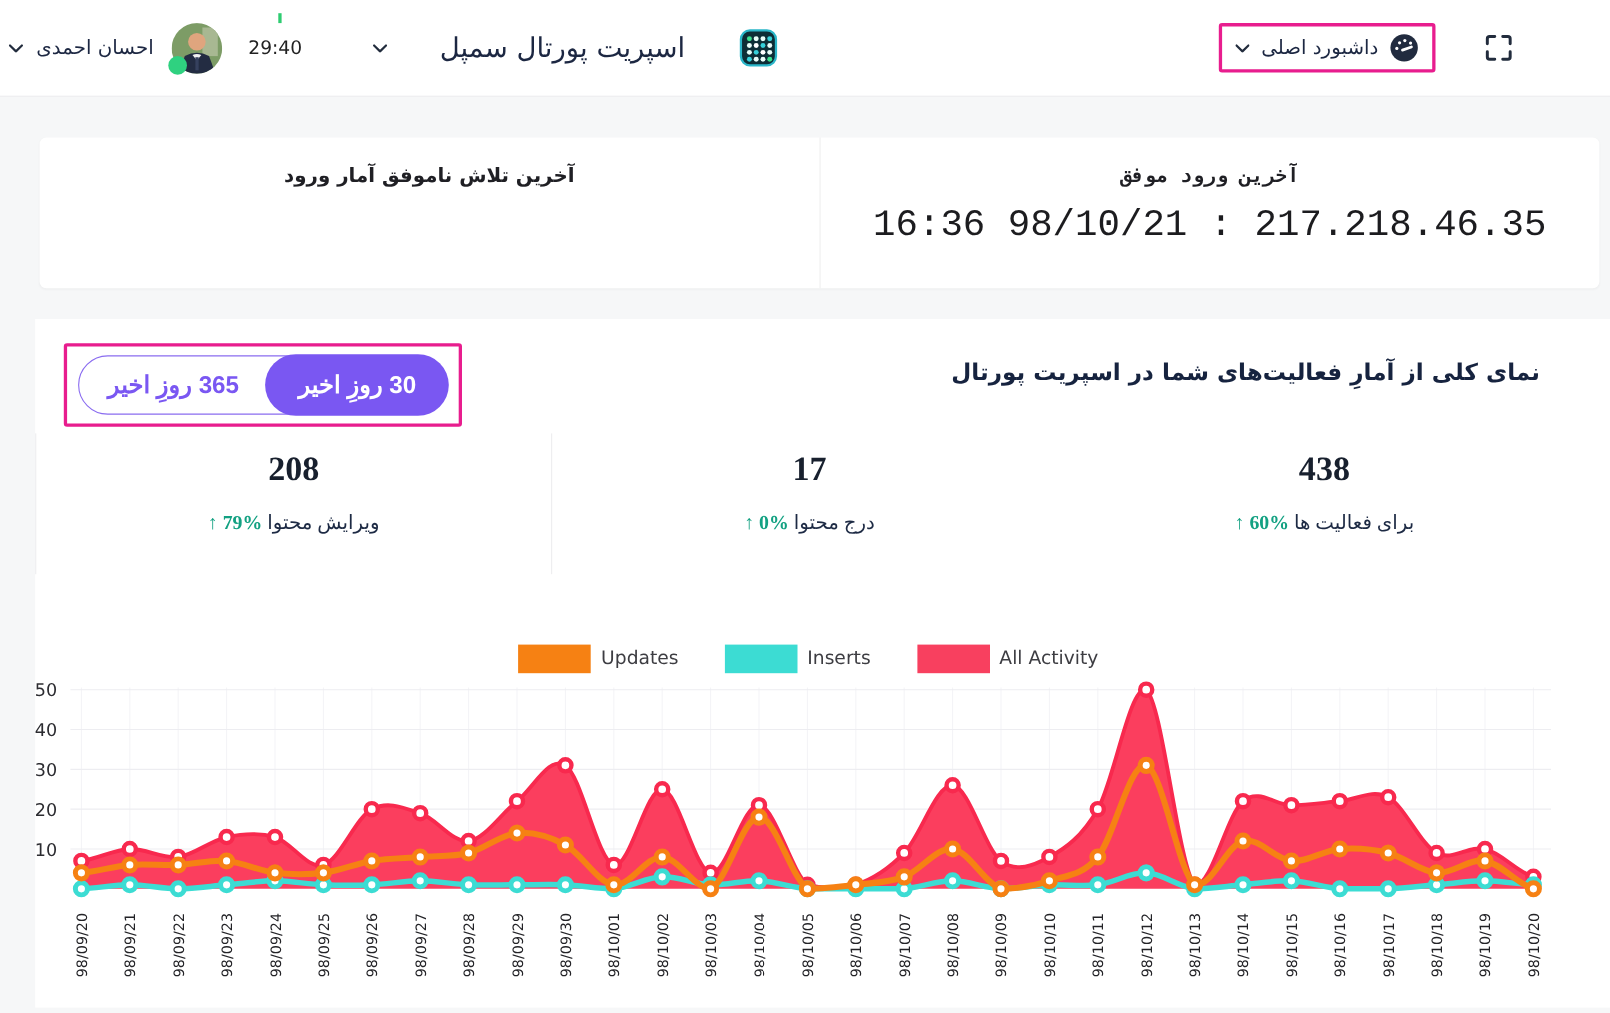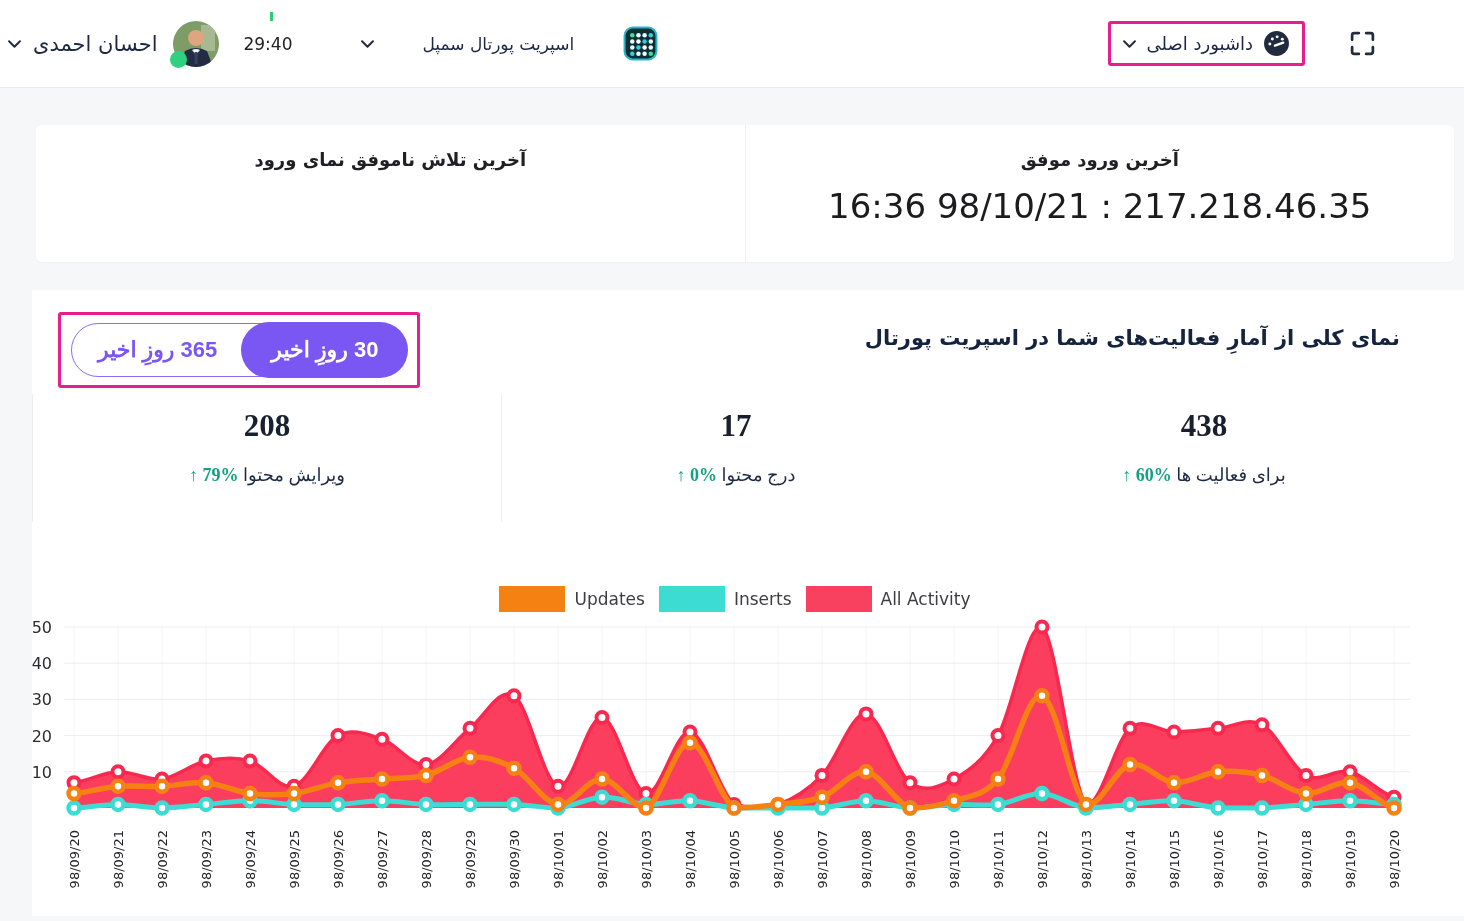--- a/index.html
+++ b/index.html
@@ -16,57 +16,57 @@
   .icon-btn{ background:none; border:none; cursor:pointer; display:flex; align-items:center; }
   .hamburger{ width:32px; display:flex; flex-direction:column; gap:6px; }
   .hamburger span{ height:3.2px; background:#222c3d; border-radius:2px; }
   .fullscreen-btn{ margin:0 40px 0 44px; }
   .annotation-box{ border:3px solid #e81d8e; border-radius:3px; }
   .dash-box{ padding:6px 12px; background:#fff; }
   .selector{ display:flex; align-items:center; gap:10px; background:none; border:none; cursor:pointer;
              font-family:"DejaVu Sans",sans-serif; font-size:18px; color:#1c2742; }
   .chev{ flex:0 0 auto; }
   .spacer-a{ flex:11; } .spacer-b{ flex:1.1; }
-  .portal-selector{ font-size:17px; font-weight:500;gap:48px; }
+  .portal-selector{ font-size:25px; font-weight:500;gap:48px; }
   .timer{ position:relative; font-size:17px; color:#222; margin:0 24px; direction:ltr; }
   .timer::before{ content:""; position:absolute; top:-22px; left:55%; width:3px; height:9px; background:#2ecc71; }
   .avatar-wrap{ position:relative; width:46px; height:46px; margin-left:16px; cursor:pointer; }
   .avatar{ width:46px; height:46px; border-radius:50%; overflow:hidden; display:block; }
   .status-dot{ position:absolute; left:-3px; bottom:-1px; width:17px; height:17px;
                border-radius:50%; background:#2fd180; }
   .user-menu{ display:flex; align-items:center; gap:12px; background:none;border:none;cursor:pointer;
-              font-family:"DejaVu Sans",sans-serif; font-size:21px; color:#1c2742; }
+              font-family:"DejaVu Sans",sans-serif; font-size:18px; color:#1c2742; }
   
   .cards-row{
     margin:37px 10px 0 36px; background:#fff; border-radius:6px;
     display:flex; height:137px; box-shadow:0 1px 2px rgba(0,0,0,.03);
   }
   .card{ flex:1; text-align:center; padding-top:24px; }
-  .card:first-child{ border-left:1px solid #efefef; }
+  .card:first-child{ border-left:1px solid #efefef;font-family:Liberation Mono, monospace; }
   .card-title{ font-size:18px; font-weight:600; color:#1f1f24; }
   .card-value{ font-size:34px; color:#1c1c1f; margin-top:16px; direction:ltr; }
   
   .main-panel{ margin:28px 0 0 32px; background:#fff; padding:22px 26px 0 0; min-height:610px; }
   .overview-head{ display:flex; justify-content:space-between; align-items:flex-start; padding-left:26px; padding-right:38px; }
   .overview-title{ font-size:21px; font-weight:700; color:#16233f; margin-top:14px; }
   .toggle-annotation{ padding:8px 10px; background:#fff; }
   .range-toggle{ display:flex; align-items:center; border:1.5px solid #8a6cf0; border-radius:28px; height:54px; background:#fff; }
   .range-btn{ font-family:Liberation Sans, sans-serif; font-size:22px; font-weight:700; border:none; cursor:pointer;
               height:54px; background:transparent; color:#7a57f2; padding:0 26px; border-radius:28px;text-align:center; }
   .range-btn.active{ background:#7a57f2; color:#fff; margin:-2px; height:56px; padding:0 30px; }
   
   .stats-row{ display:flex; margin-top:6px; }
   .stat{ flex:1; text-align:center; padding:14px 0 36px;font-family:Liberation Serif, serif; }
   .stat + .stat{ border-left:1px solid #ededef; }
   .stat-value{ font-size:31px; font-weight:600; color:#18202e; }
   .stat-label{ margin-top:20px; font-size:18px; color:#1d2a44; }
   .stat-pct{ color:#13a182; font-weight:600; }
   
   .chart-wrap{ margin-top:64px; }
-  .legend{ display:flex; justify-content:center; align-items:center; gap:14px; direction:ltr; }
+  .legend{ display:flex; justify-content:center; align-items:center; gap:42px; direction:ltr; }
   .legend-item{ display:flex; align-items:center; gap:9px; background:none; border:none; cursor:pointer;
                 font-family:"DejaVu Sans",sans-serif; font-size:17px; color:#3d3d42; }
   .swatch{ width:66px; height:26px; display:inline-block; }
   .chart-svg{ display:block; margin-top:4px; direction:ltr; }
 </style>
 </head>
 <body>
 
 <header class="app-header">
   <button class="icon-btn hamburger" aria-label="menu">
@@ -151,21 +151,21 @@
     </svg>
   </button>
 </header>
 
 <section class="cards-row">
   <div class="card">
     <div class="card-title">آخرین ورود موفق</div>
     <div class="card-value">16:36 98/10/21 : 217.218.46.35</div>
   </div>
   <div class="card">
-    <div class="card-title">آخرین تلاش ناموفق نمای ورود</div>
+    <div class="card-title">آخرین تلاش ناموفق آمار ورود</div>
   </div>
 </section>
 
 <main class="main-panel">
 
   <div class="overview-head">
     <h2 class="overview-title">نمای کلی از آمارِ فعالیت‌های شما در اسپریت پورتال</h2>
     <div class="annotation-box toggle-annotation">
       <div class="range-toggle">
         <button class="range-btn active">30 روزِ اخیر</button>

